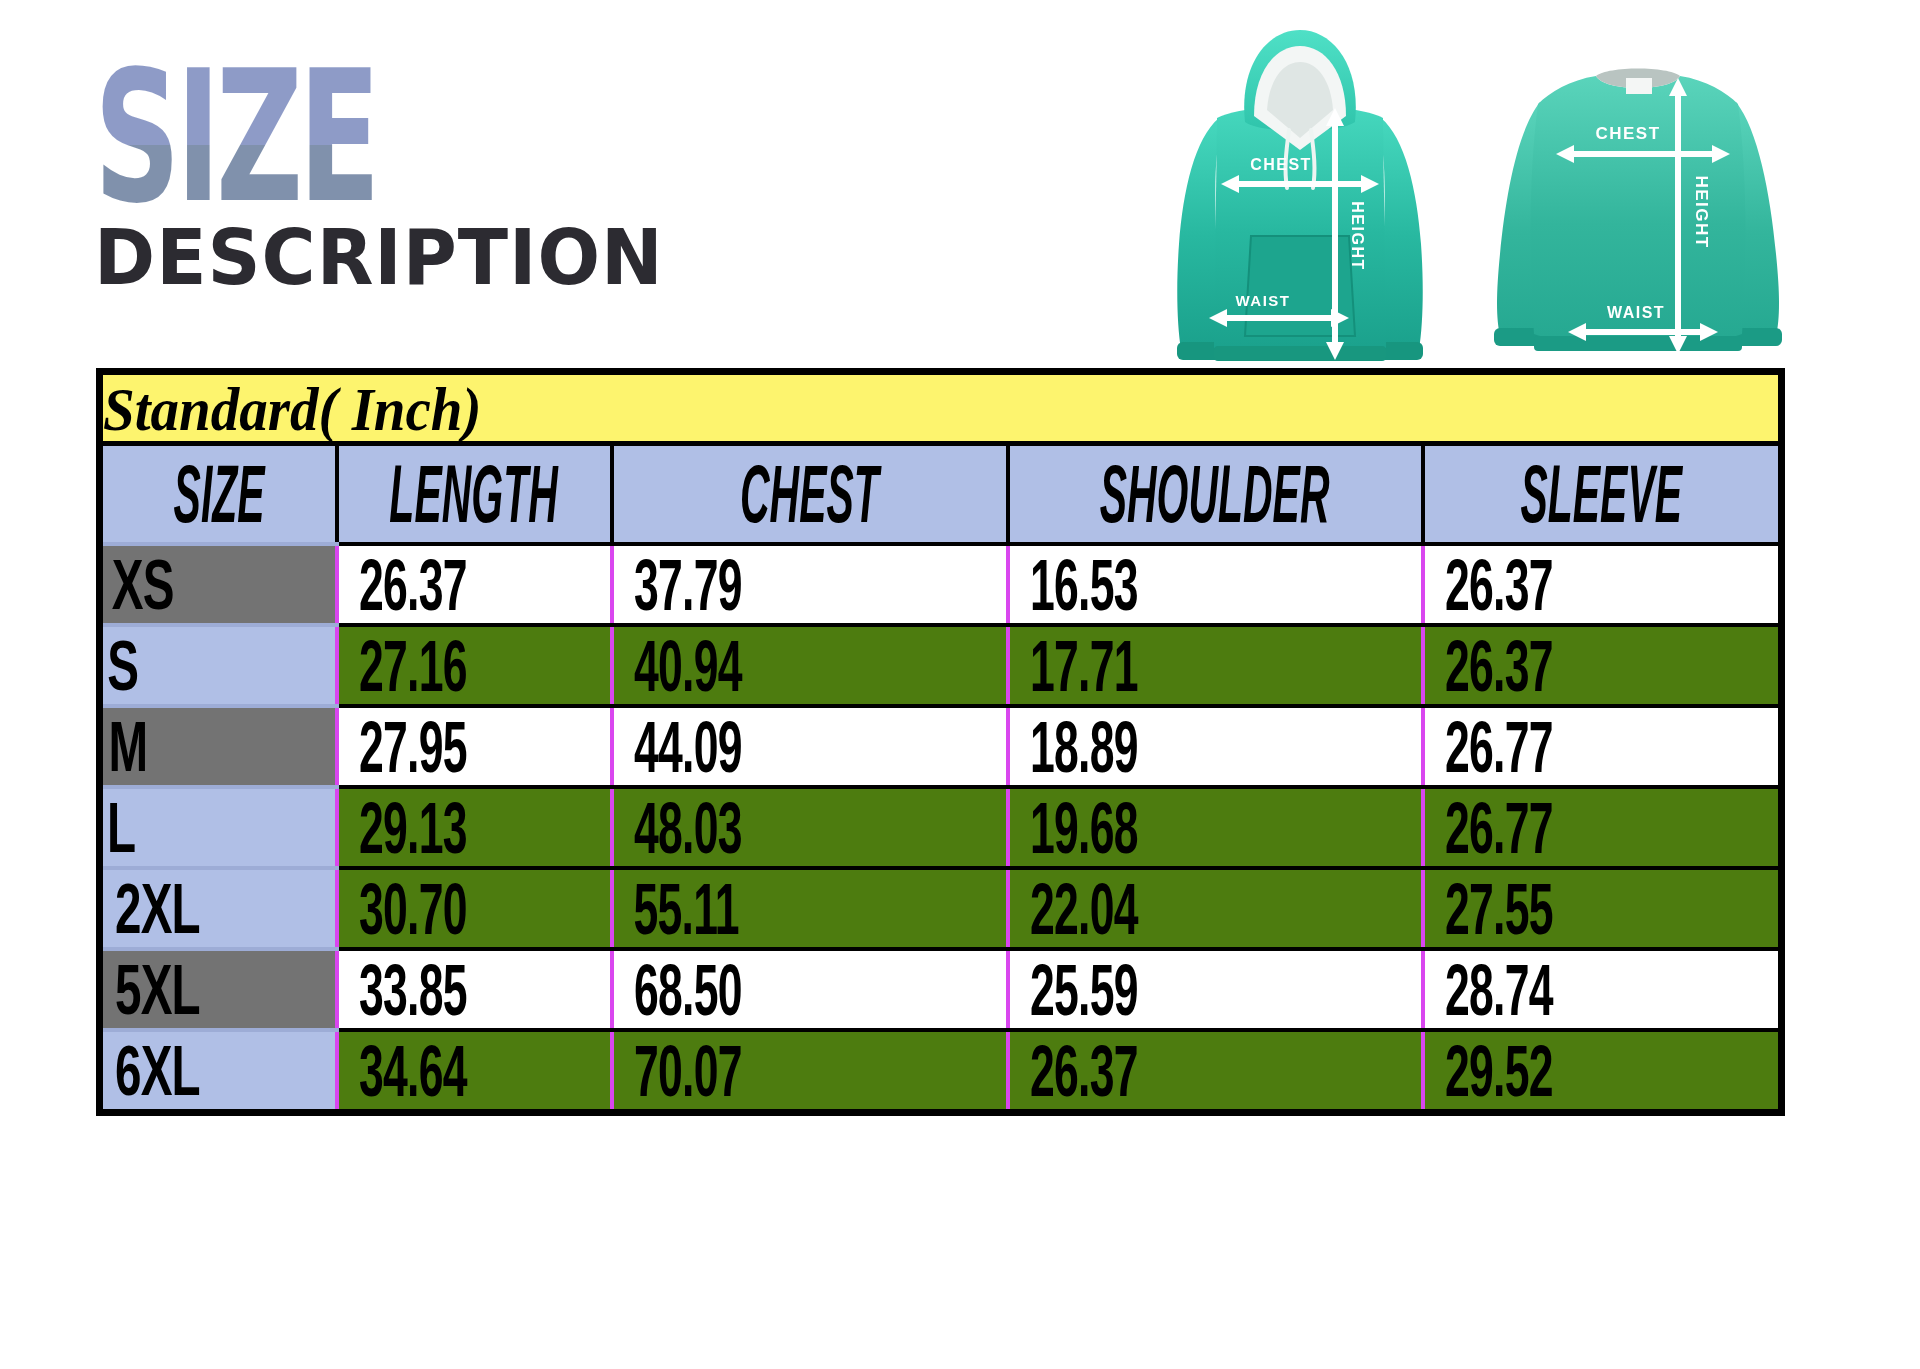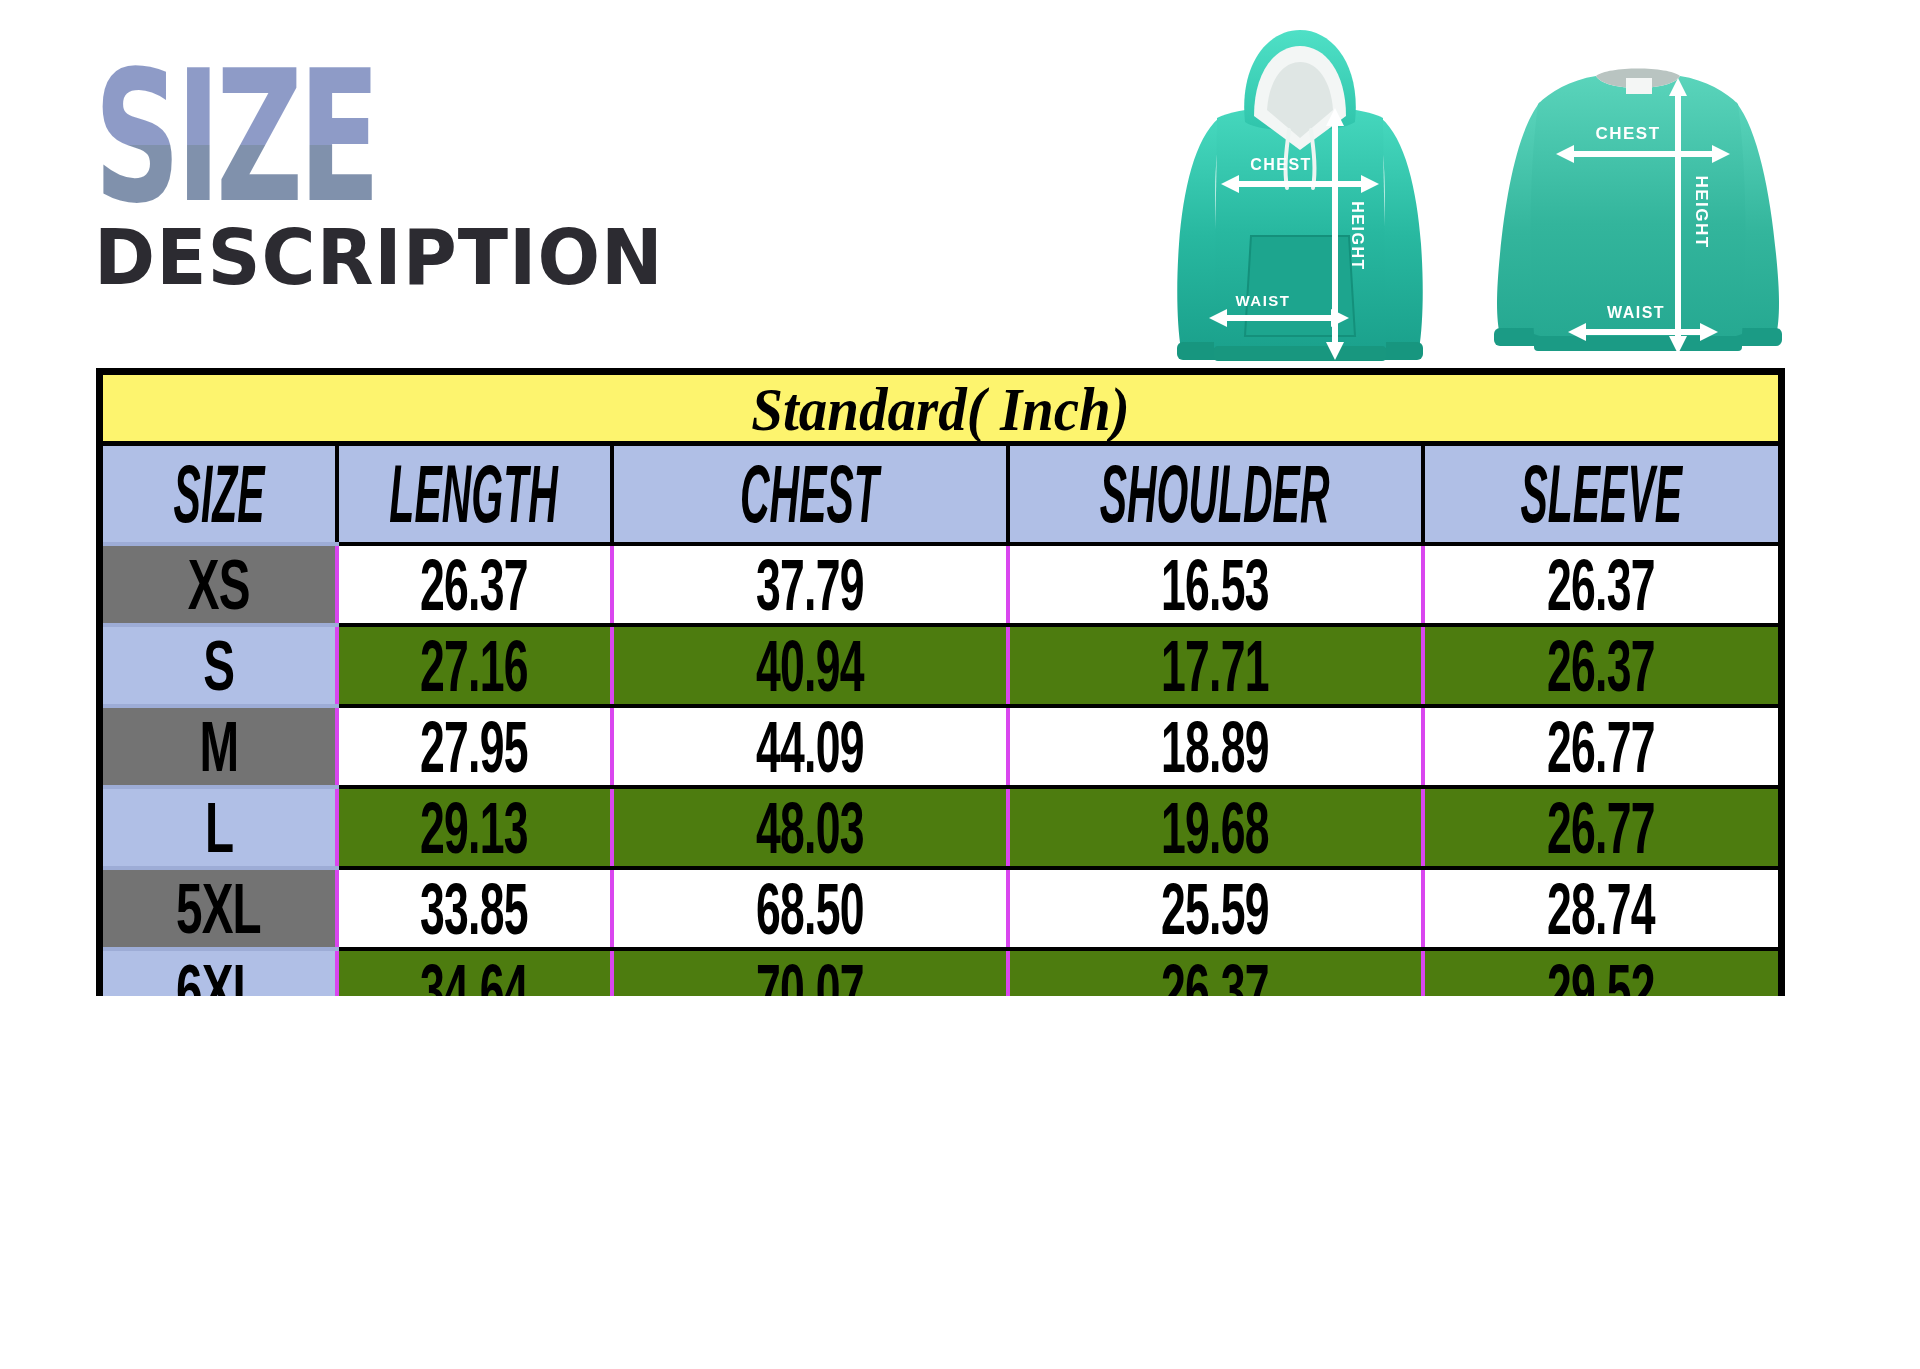--- a/index.html
+++ b/index.html
@@ -1,17 +1,17 @@
 <!DOCTYPE html>
 <html><head>
 <meta charset="utf-8">
 <style>
   html,body { margin:0; padding:0; background:#ffffff; }
   .canvas {
-    position:relative; width:1920px; height:996px; background:#ffffff;
+    position:relative; width:1920px; height:1369px; background:#ffffff;
     overflow:hidden; font-family:"Liberation Sans", sans-serif;
   }
 
   
   .title-block { position:absolute; left:94px; top:56px; }
   .title-size {
     display:inline-block;
     font-family:"DejaVu Sans", sans-serif; font-weight:bold;
     font-size:182px; line-height:0.9; letter-spacing:-7px;
     background:linear-gradient(180deg,#8e9bc7 0%, #8e9bc7 54%, #8091ac 54%, #8091ac 100%);
@@ -32,21 +32,21 @@
     font-family:"Liberation Sans", sans-serif; font-weight:bold;
     fill:#ffffff; letter-spacing:1.5px;
   }
 
   
   table.size-table {
     position:absolute; left:96px; top:368px; width:1682px;
     border-collapse:collapse; table-layout:fixed;
     border:7px solid #000; background:#fff;
   }
-  .size-table td, .size-table th { padding:0; margin:0; text-align:center; vertical-align:middle; }
+  .size-table td, .size-table th { padding:0; margin:0; vertical-align:middle; }
 
   .banner-cell { height:66px; background:#fdf46e; border-bottom:5px solid #000; }
   .banner-text {
     display:inline-block; font-family:"Liberation Serif", serif;
     font-weight:bold; font-style:italic; font-size:57px; color:#000;
     transform:scaleY(1.08); white-space:nowrap;
   }
 
   .header-row th { height:96px; background:#b0bfe6; border-left:4px solid #000; border-bottom:4px solid #000; }
   .header-row th.first-col { border-left:none; border-bottom-color:#9dacd6; }
@@ -217,20 +217,27 @@
         <td><span class="num">18.89</span></td>
         <td><span class="num">26.77</span></td>
       </tr>
       <tr class="data-row alt">
         <td class="first-col"><span class="sz">L</span></td>
         <td><span class="num">29.13</span></td>
         <td><span class="num">48.03</span></td>
         <td><span class="num">19.68</span></td>
         <td><span class="num">26.77</span></td>
       </tr>
+      <tr class="data-row alt">
+        <td class="first-col"><span class="sz">2XL</span></td>
+        <td><span class="num">30.70</span></td>
+        <td><span class="num">55.11</span></td>
+        <td><span class="num">22.04</span></td>
+        <td><span class="num">27.55</span></td>
+      </tr>
       <tr class="data-row">
         <td class="first-col"><span class="sz">5XL</span></td>
         <td><span class="num">33.85</span></td>
         <td><span class="num">68.50</span></td>
         <td><span class="num">25.59</span></td>
         <td><span class="num">28.74</span></td>
       </tr>
       <tr class="data-row alt">
         <td class="first-col"><span class="sz">6XL</span></td>
         <td><span class="num">34.64</span></td>

